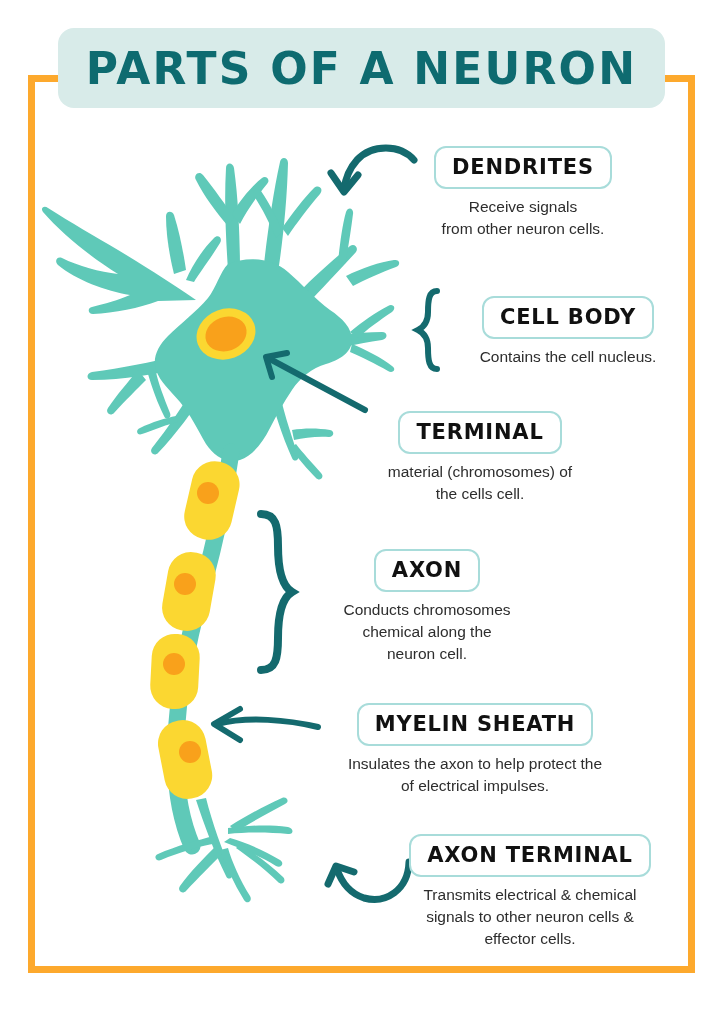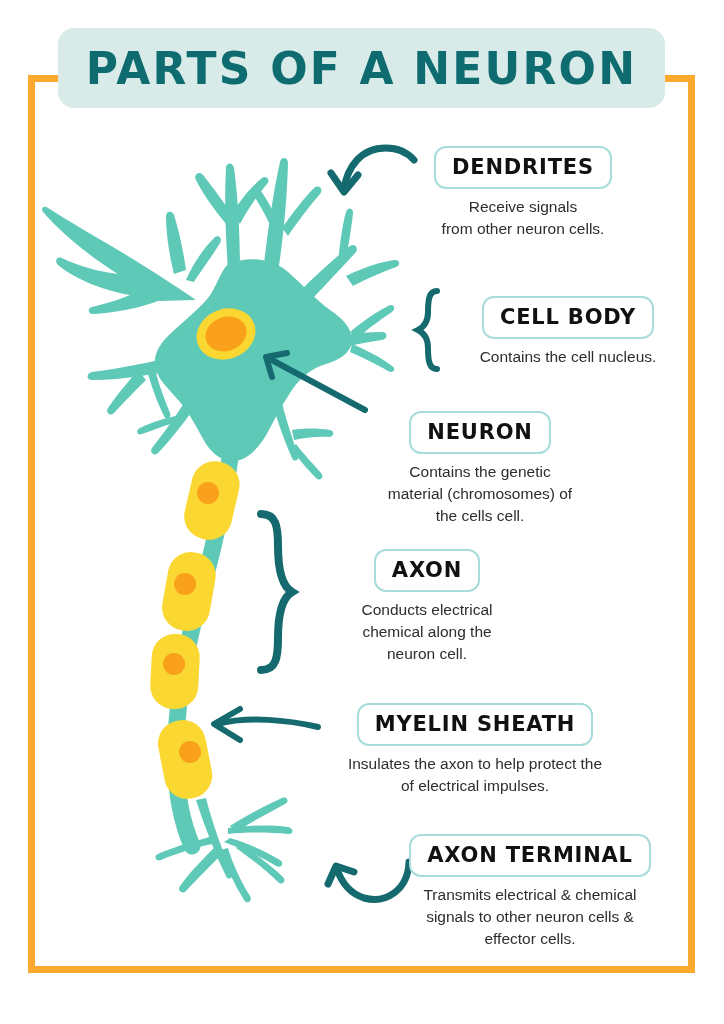--- a/index.html
+++ b/index.html
@@ -282,35 +282,34 @@
       <span class="callout-title">DENDRITES</span>
     </div>
     <div class="callout-desc">
       <div>Receive signals</div>
       <div>from other neuron cells.</div>
     </div>
   </div>
 
   <div class="callout" id="callout-nucleus">
     <div class="callout-pill">
-      <span class="callout-title">NEURON</span>
-    </div>
-    <div class="callout-desc">
-      <div>Contains the genetic</div>
+      <span class="callout-title">TERMINAL</span>
+    </div>
+    <div class="callout-desc">
       <div>material (chromosomes) of</div>
       <div>the cells cell.</div>
     </div>
   </div>
 
   <div class="callout" id="callout-axon">
     <div class="callout-pill">
       <span class="callout-title">AXON</span>
     </div>
     <div class="callout-desc">
-      <div>Conducts electrical</div>
+      <div>Conducts chromosomes</div>
       <div>chemical along the</div>
       <div>neuron cell.</div>
     </div>
   </div>
 
   <div class="callout" id="callout-myelin-sheath">
     <div class="callout-pill">
       <span class="callout-title">MYELIN SHEATH</span>
     </div>
     <div class="callout-desc">

